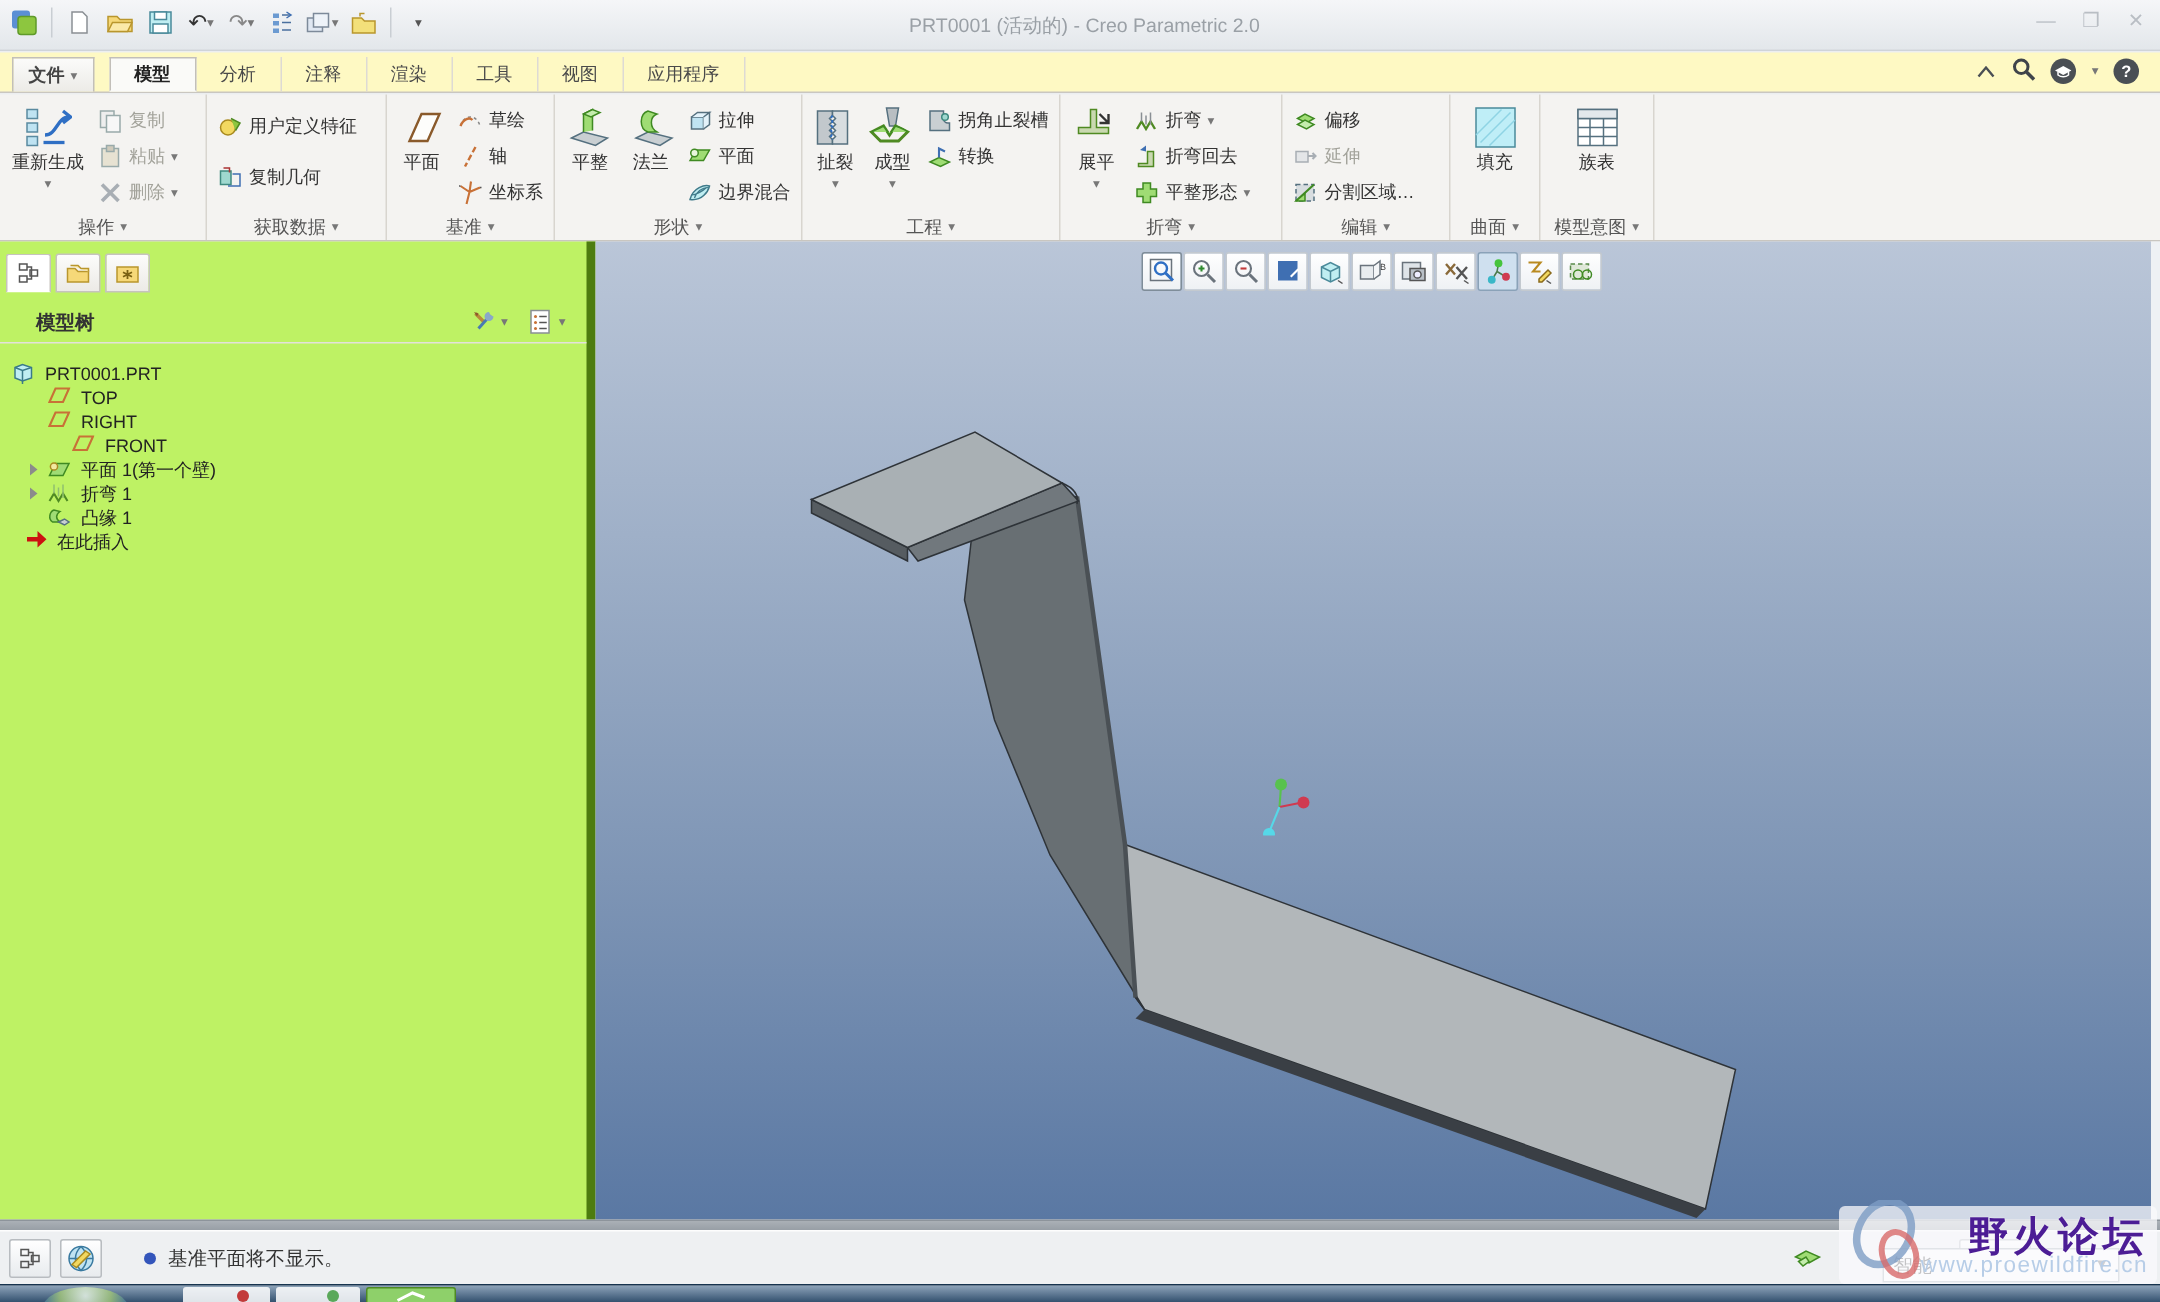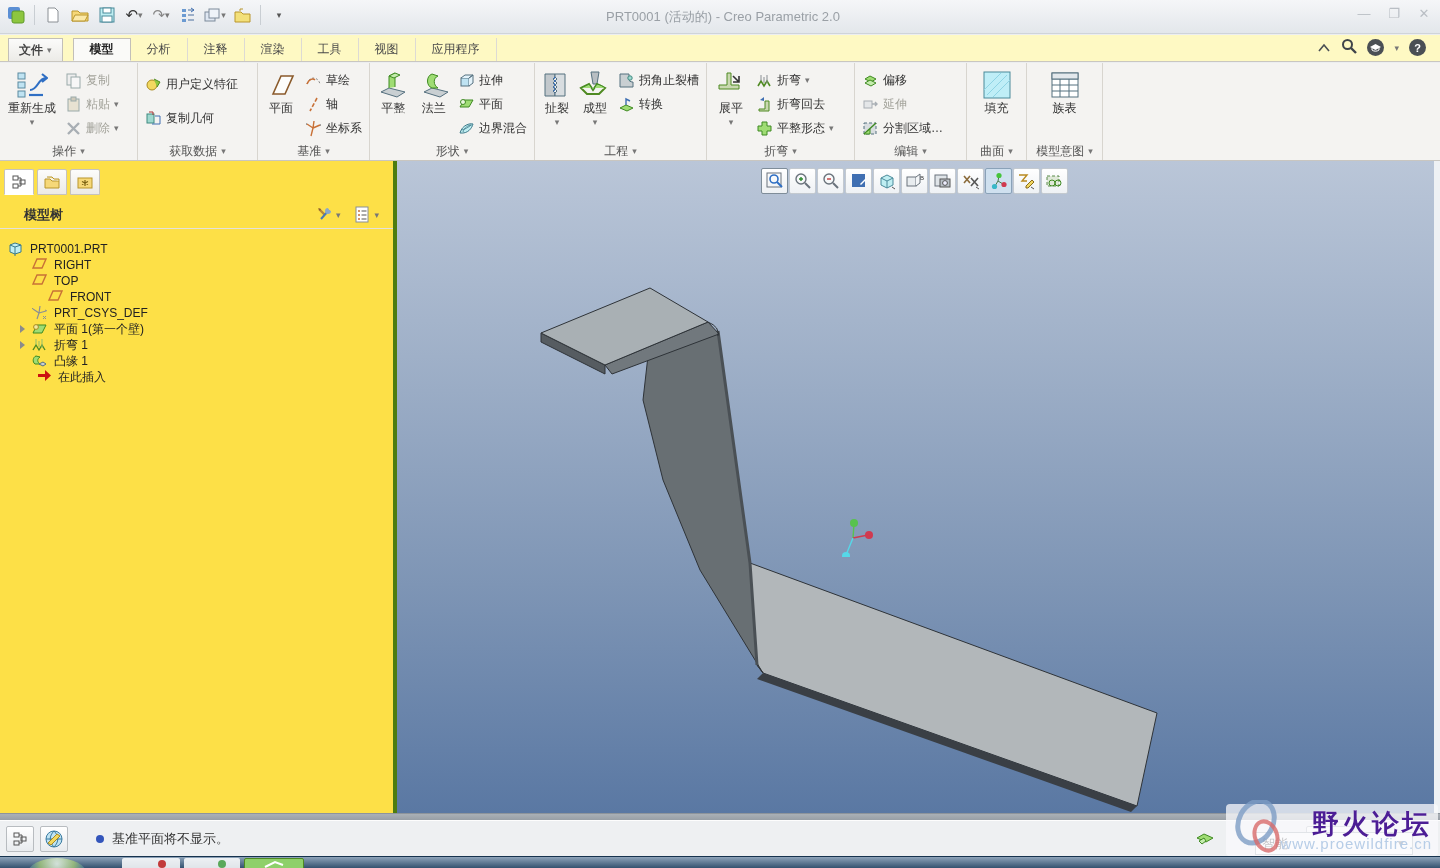--- a/index.html
+++ b/index.html
@@ -45,22 +45,22 @@
   .rbig { width:56px; min-height:72px; display:flex; flex-direction:column; align-items:center;
     justify-content:flex-start; gap:2px; padding-top:3px; border:1px solid transparent; border-radius:2px; text-align:center; }
   .rbig .blabel { line-height:13px; }
   .rcol { display:flex; flex-direction:column; justify-content:flex-start; gap:4px; padding-top:4px; }
   .rsmall { display:flex; align-items:center; gap:4px; height:20px; padding:0 3px; border-radius:2px; white-space:nowrap; }
   .rsmall.disabled, .rbig.disabled { color:#a3a39b; }
   .icon16 { width:17px; height:17px; flex:0 0 17px; }
   .icon32 { width:32px; height:30px; }
 
   
-  .treepanel { position:absolute; left:0; top:161px; width:397px; height:652px; background:#fde047;
-    border-right:4px solid #4d7c0f; }
+  .treepanel { position:absolute; left:0; top:161px; width:397px; height:652px; background:#bef264;
+    border-right:6px solid #4d7c0f; }
   .treetabs { position:absolute; left:4px; top:8px; display:flex; gap:3px; }
   .ttab { width:30px; height:26px; border:1px solid #c6c3bd; background:linear-gradient(#fcfcfb,#eceae6);
     display:flex; align-items:center; justify-content:center; border-radius:2px 2px 0 0; }
   .ttab.sel { background:#fff; border-bottom:1px solid #fff; }
   .treehead { position:absolute; left:0; top:40px; width:100%; height:28px; display:flex; align-items:center;
     border-bottom:1px solid #e3e1dc; }
   .treehead .ttitle { margin-left:24px; font-weight:bold; color:#333; font-size:13px; }
   .treehead .hspacer { flex:1; }
   .hbtn { display:flex; align-items:center; gap:3px; margin-right:14px; color:#777; }
   .treelist { position:absolute; left:0; top:72px; width:100%; }
@@ -635,47 +635,37 @@
             </svg>
         </span>
         <span>PRT0001.PRT</span>
       </div>
       <div class="titem" style="padding-left: 32px; margin-top: 0px;">
         <span class="icon16">
           <svg width="15" height="13" viewBox="0 0 15 13">
               <path d="M1 11L5 2h9l-4 9z" fill="none" stroke="#c87137" stroke-width="1.4"></path>
             </svg>
         </span>
-        <span>RIGHT</span>
+        <span>TOP</span>
       </div>
       <div class="titem" style="padding-left: 32px; margin-top: 0px;">
         <span class="icon16">
           <svg width="15" height="13" viewBox="0 0 15 13">
               <path d="M1 11L5 2h9l-4 9z" fill="none" stroke="#c87137" stroke-width="1.4"></path>
             </svg>
         </span>
-        <span>TOP</span>
+        <span>RIGHT</span>
       </div>
       <div class="titem" style="padding-left: 48px; margin-top: 0px;">
         <span class="icon16">
           <svg width="15" height="13" viewBox="0 0 15 13">
               <path d="M1 11L5 2h9l-4 9z" fill="none" stroke="#c87137" stroke-width="1.4"></path>
             </svg>
         </span>
         <span>FRONT</span>
-      </div>
-      <div class="titem" style="padding-left: 32px; margin-top: 0px;">
-        <span class="icon16">
-          <svg width="15" height="15" viewBox="0 0 15 15">
-              <path d="M7 8L1 4m6 4l7-2M7 8l-2 6M7 8l1-7" stroke="#8a8f94" stroke-width="1.2"></path>
-              <path d="M13 5l2 1M1 4L0 3" stroke="#8a8f94"></path>
-              <path d="M11 11l3 3m0-3l-3 3" stroke="#8a8f94"></path>
-            </svg>
-        </span>
-        <span>PRT_CSYS_DEF</span>
       </div>
       <div class="titem" style="padding-left: 32px; margin-top: 0px;">
         <span class="tri"></span>
         <span class="icon16">
           <svg width="15" height="15" viewBox="0 0 15 15">
               <path d="M1 12l4-8h9l-4 8z" fill="#9fdc74" stroke="#3f8a22"></path>
               <circle cx="4" cy="6" r="2.4" fill="#f2e9a0" stroke="#a98a20"></circle>
             </svg>
         </span>
         <span>平面 1(第一个壁)</span>
@@ -692,21 +682,21 @@
       </div>
       <div class="titem" style="padding-left: 32px; margin-top: 0px;">
         <span class="icon16">
           <svg width="15" height="15" viewBox="0 0 15 15">
               <path d="M3 11c-3-2-2-7 1-8l4 1c-3 2-3 5 0 7z" fill="#9fdc74" stroke="#3f8a22"></path>
               <path d="M7 11l4-2 3 2-3 2z" fill="#c9cfd2" stroke="#55707f"></path>
             </svg>
         </span>
         <span>凸缘 1</span>
       </div>
-      <div class="titem" style="padding-left: 36px; margin-top: 0px; text-align: center;">
+      <div class="titem" style="padding-left: 16px; margin-top: 0px; text-align: center;">
         <span class="icon16">
           <svg width="15" height="13" viewBox="0 0 15 13">
               <path d="M1 5h7V1l6 5.5L8 12V8H1z" fill="#cc1111"></path>
             </svg>
         </span>
         <span>在此插入</span>
       </div>
     </div>
   </div>
 

